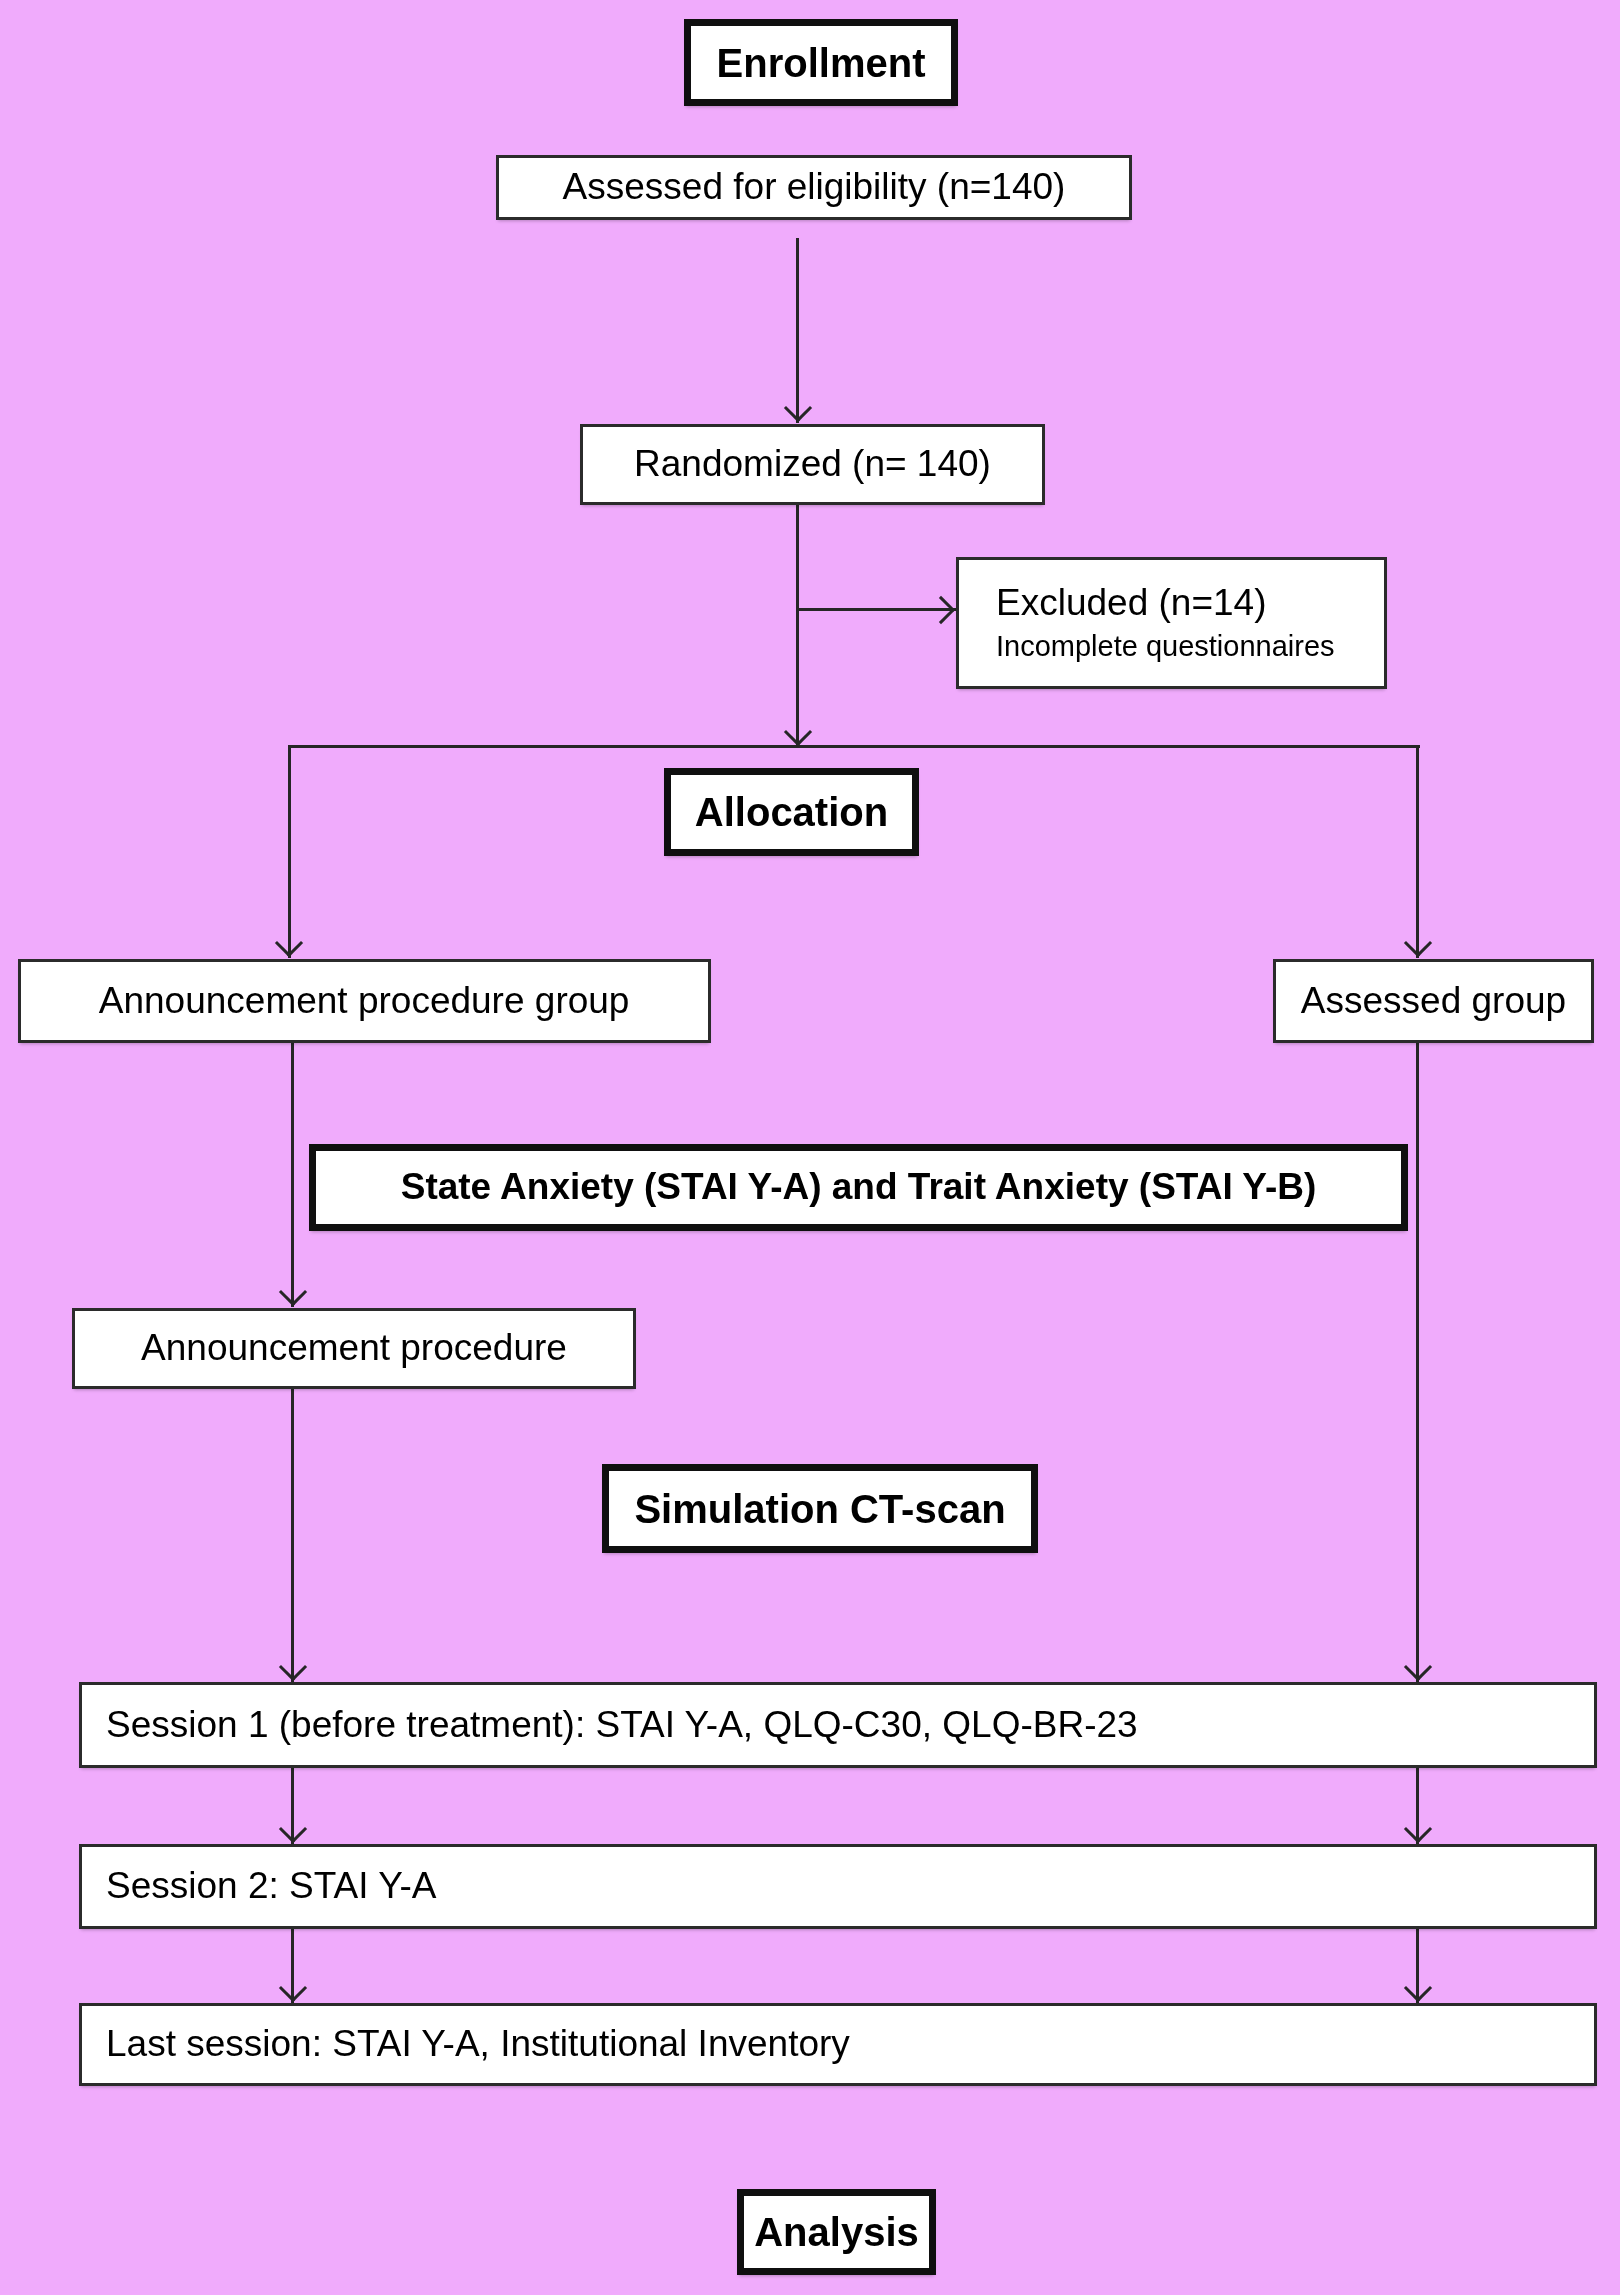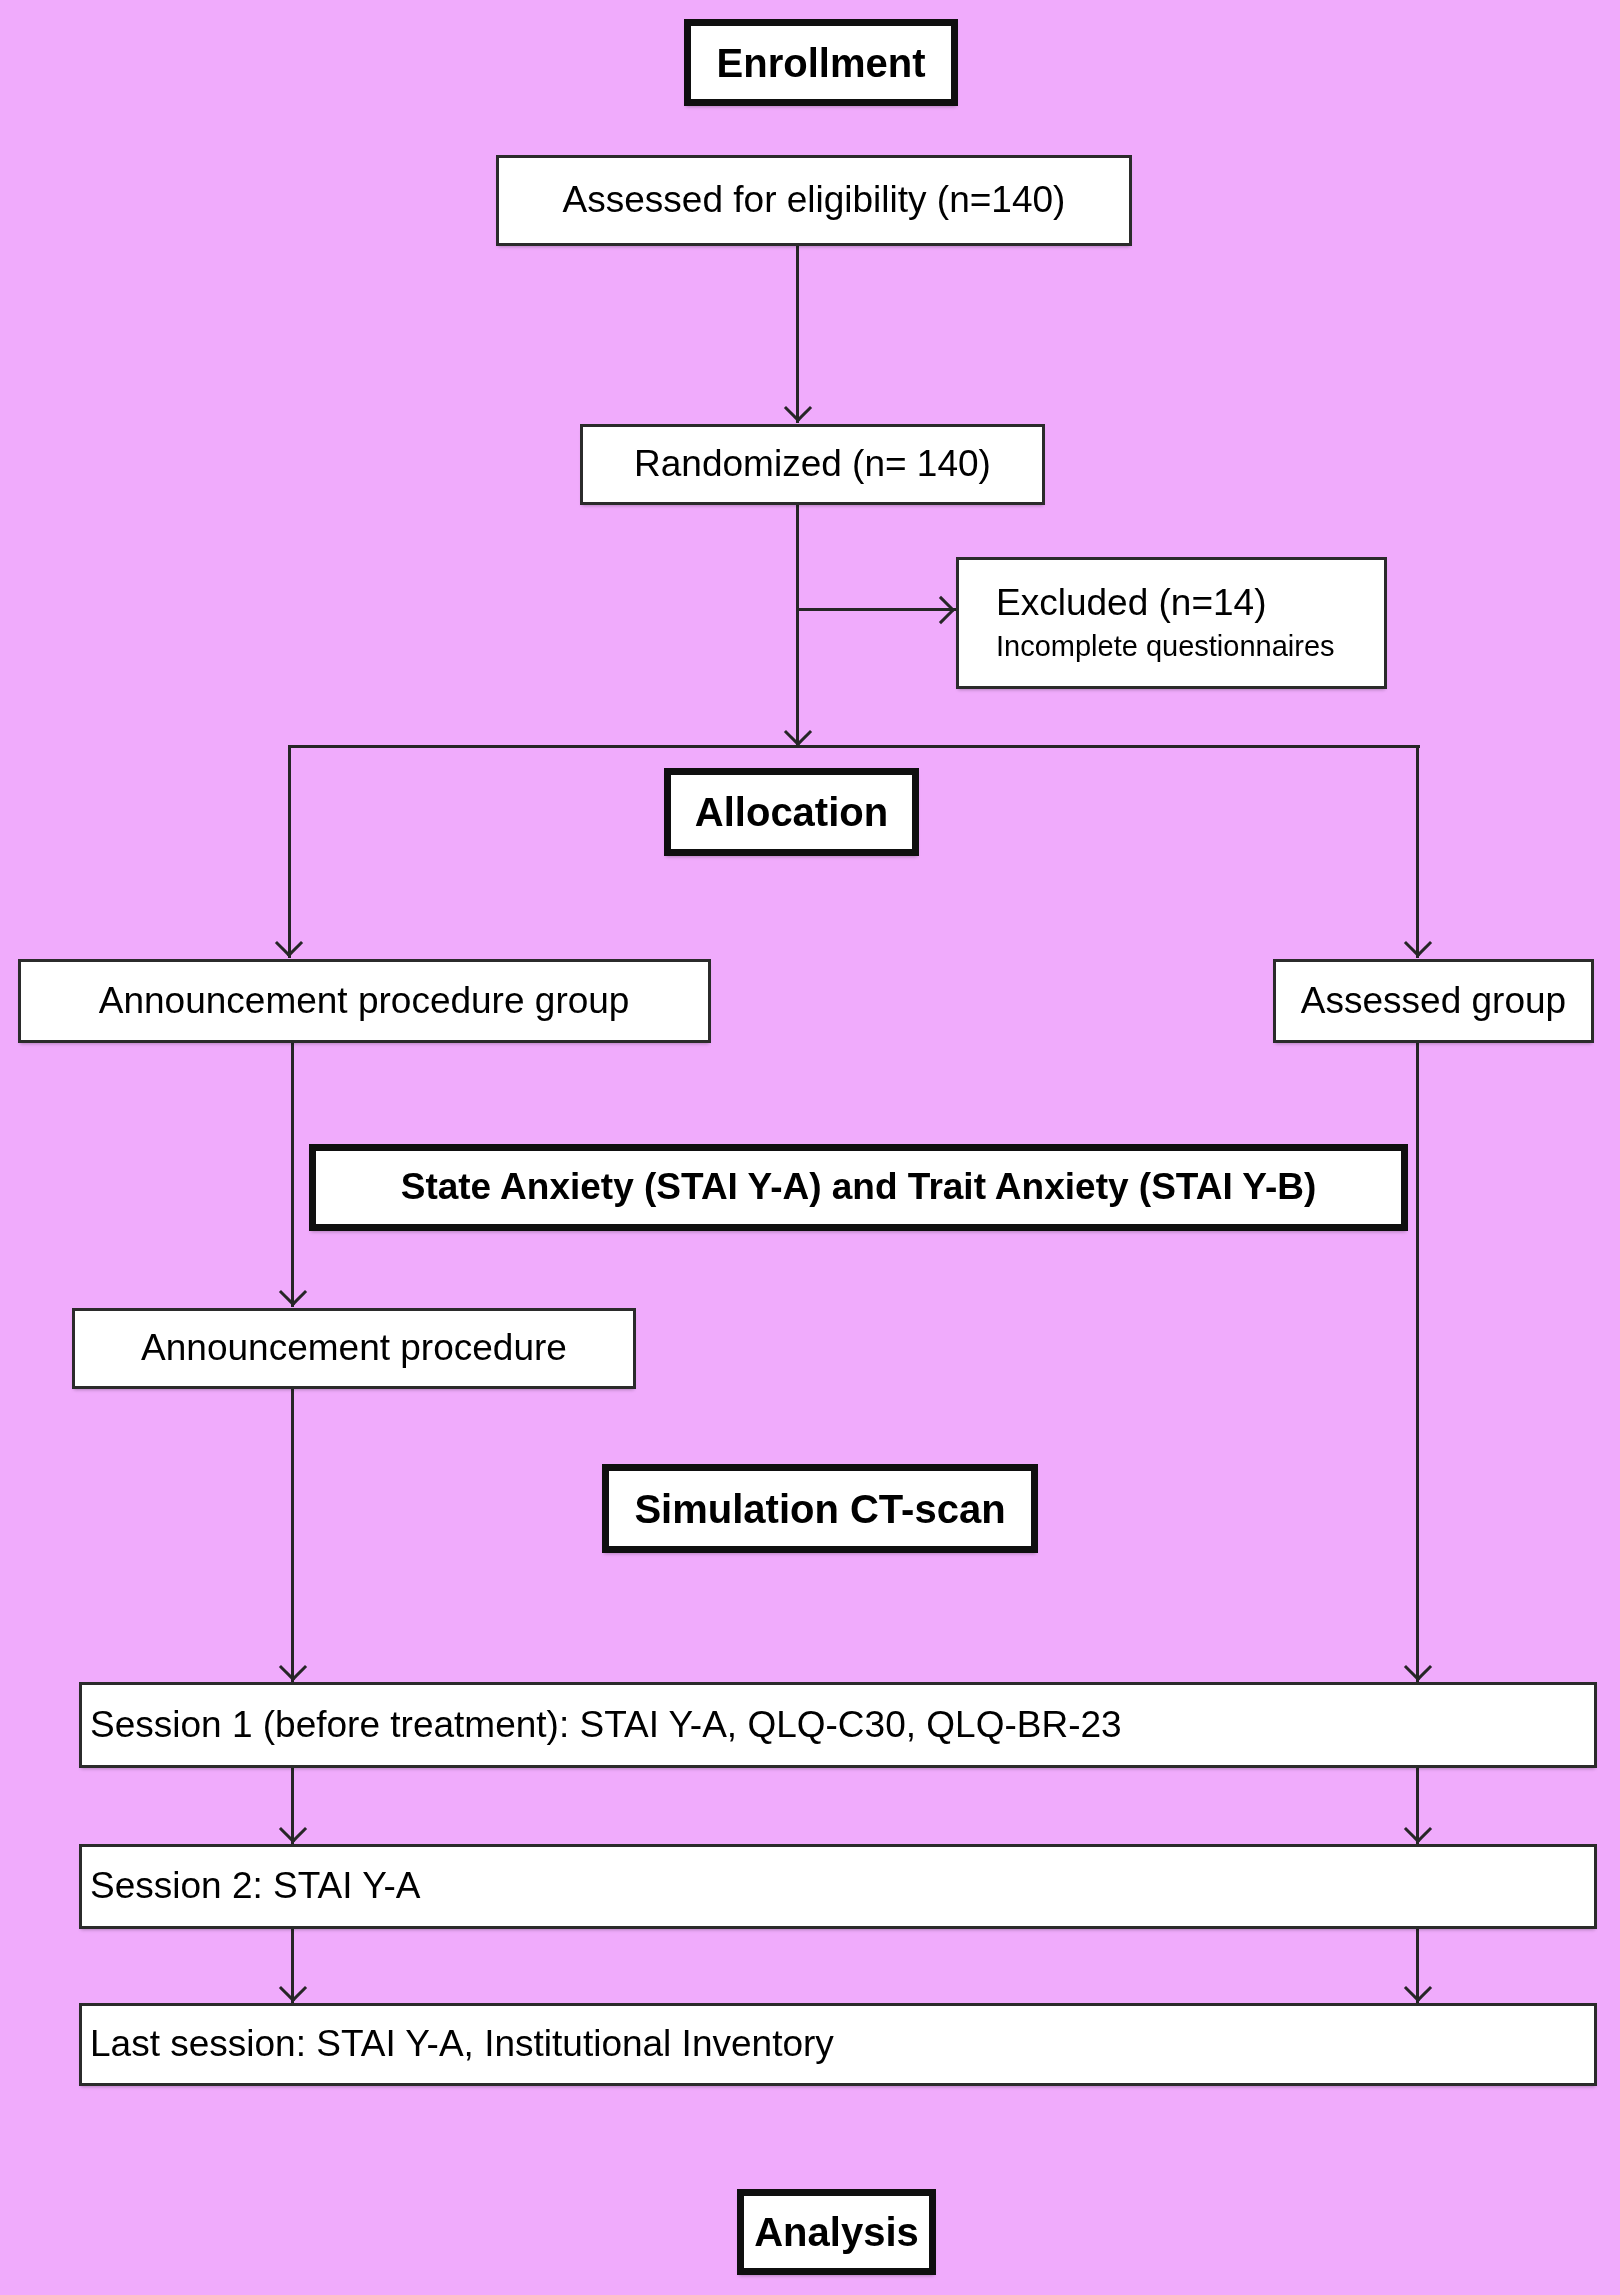--- a/index.html
+++ b/index.html
@@ -29,21 +29,21 @@
     white-space: nowrap;
     box-shadow: 0 3.3px 3.3px -2.2px rgba(0,0,0,0.25);
   }
   .box.stage {
     border: 7.2px solid #0f0f0f;
     font-weight: bold;
     font-size: 40px;
   }
   .box.leftalign {
     justify-content: flex-start;
-    padding-left: 8px;
+    padding-left: 24px;
   }
   .box.multiline {
     flex-direction: column;
     align-items: flex-start;
     justify-content: center;
     padding-left: 37px;
   }
   .box .subtext {
     font-size: 29px;
     margin-top: 5.5px;
@@ -98,21 +98,21 @@
   <div class="arrow down" style="left:283px; top:1282px;"></div>
   <div class="arrow down" style="left:283px; top:1657px;"></div>
   <div class="arrow down" style="left:1408px; top:1657px;"></div>
   <div class="arrow down" style="left:283px; top:1819px;"></div>
   <div class="arrow down" style="left:1408px; top:1819px;"></div>
   <div class="arrow down" style="left:283px; top:1978px;"></div>
   <div class="arrow down" style="left:1408px; top:1978px;"></div>
 
   <div class="box stage" style="left:684px; top:19px; width:274px; height:87px;">Enrollment</div>
 
-  <div class="box" style="left:496px; top:155px; width:636px; height:91px;">Assessed for eligibility (n=140)</div>
+  <div class="box" style="left:496px; top:155px; width:636px; height:65px;">Assessed for eligibility (n=140)</div>
 
   <div class="box" style="left:580px; top:424px; width:465px; height:81px;">Randomized (n= 140)</div>
 
   <div class="box multiline" style="left:956px; top:557px; width:431px; height:132px;">
     <div>Excluded (n=14)</div>
     <div class="subtext">Incomplete questionnaires</div>
   </div>
 
   <div class="box stage" style="left:664px; top:768px; width:255px; height:88px;">Allocation</div>
 

